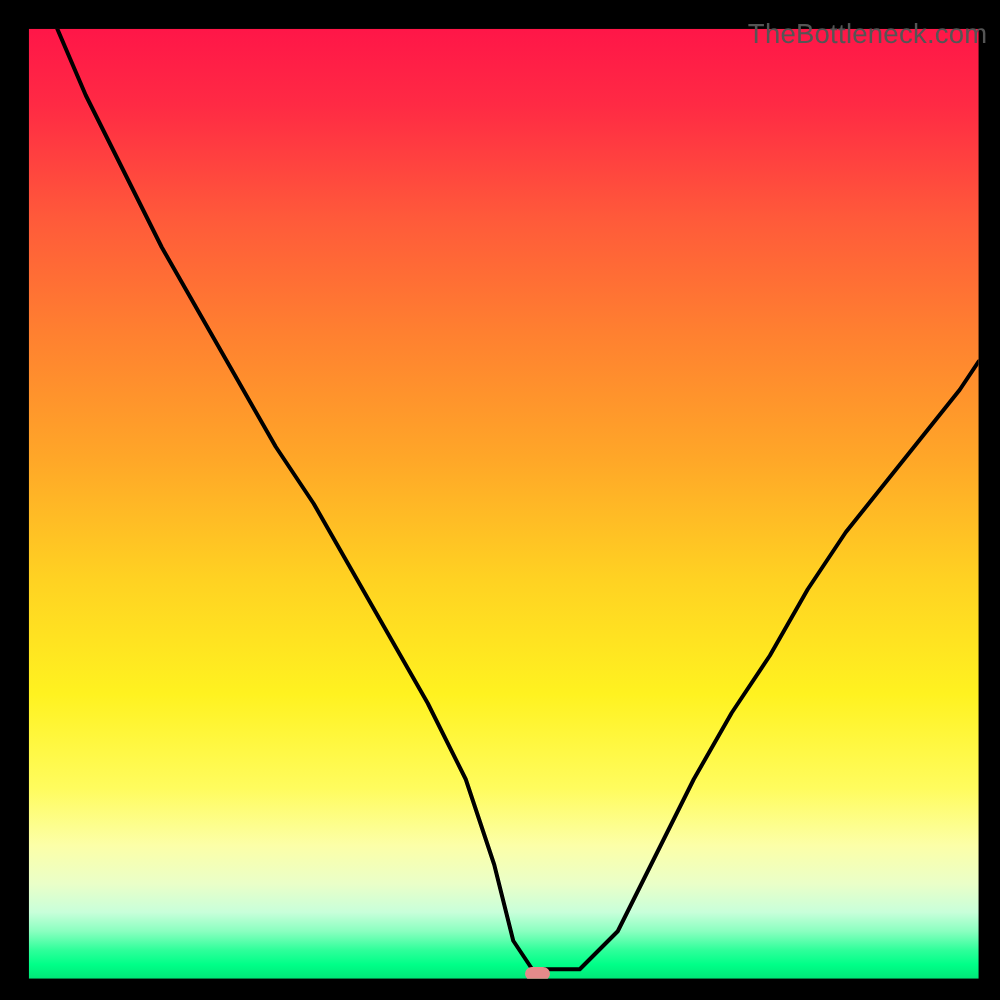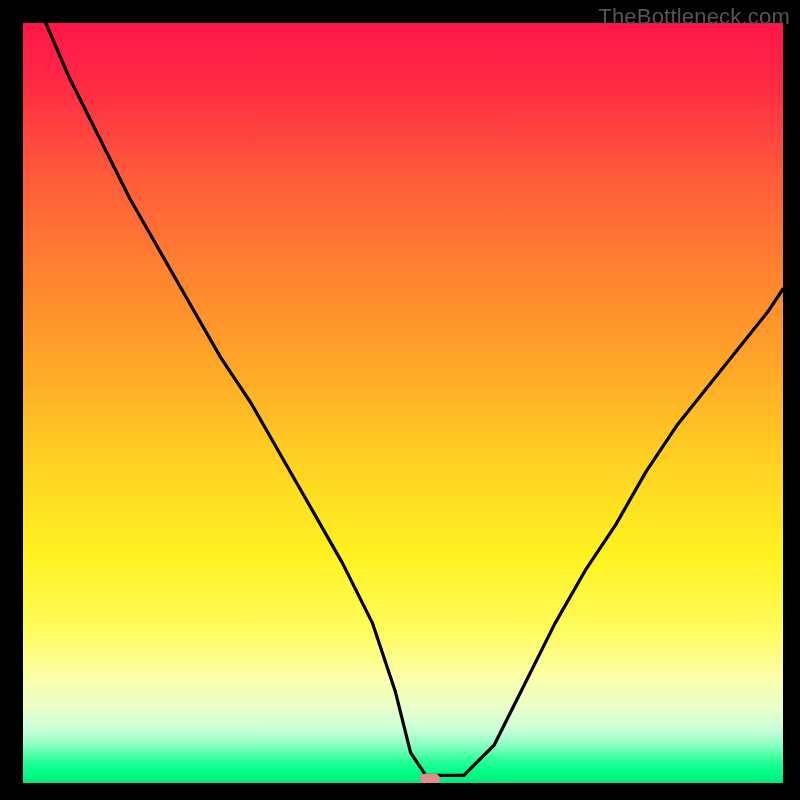--- a/index.html
+++ b/index.html
@@ -6,21 +6,21 @@
     margin: 0;
     padding: 0;
     width: 800px;
     height: 800px;
     background: #000;
     font-family: Arial, sans-serif;
     position: relative;
   }
   .watermark {
     position: absolute;
-    top: 4px;
+    top: 14px;
     right: 10px;
     color: #555;
     font-size: 22px;
     font-weight: 500;
     z-index: 10;
     letter-spacing: 0.2px;
     text-align: center;
   }
   .plot-area {
     position: absolute;

